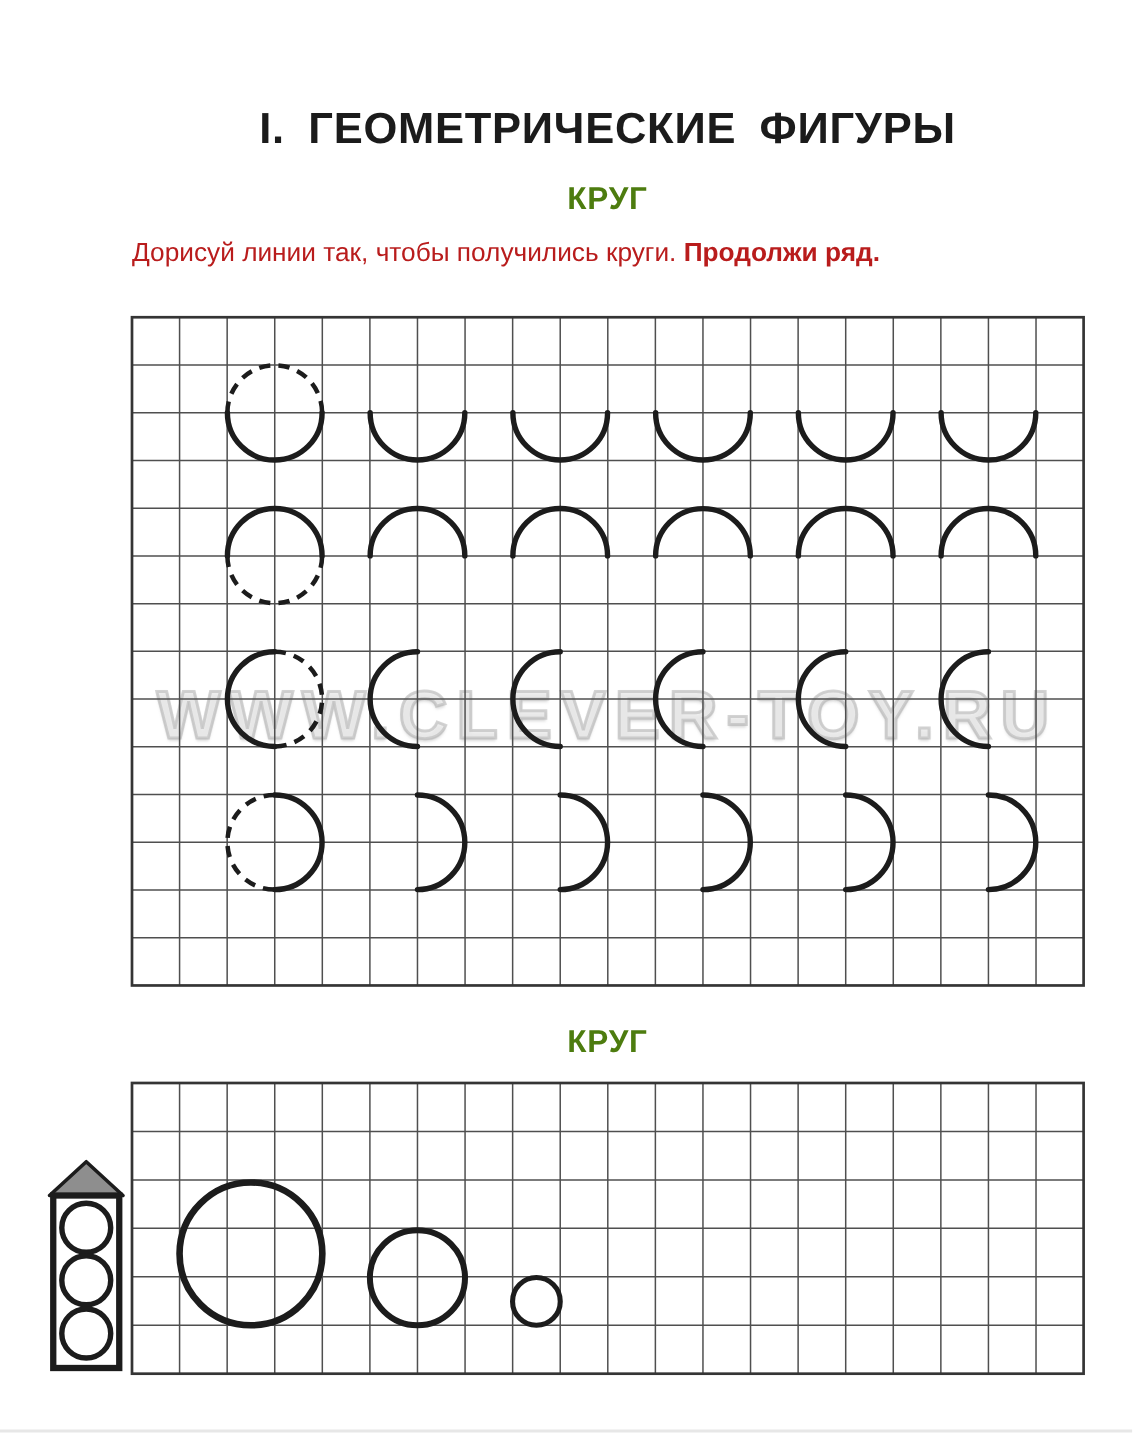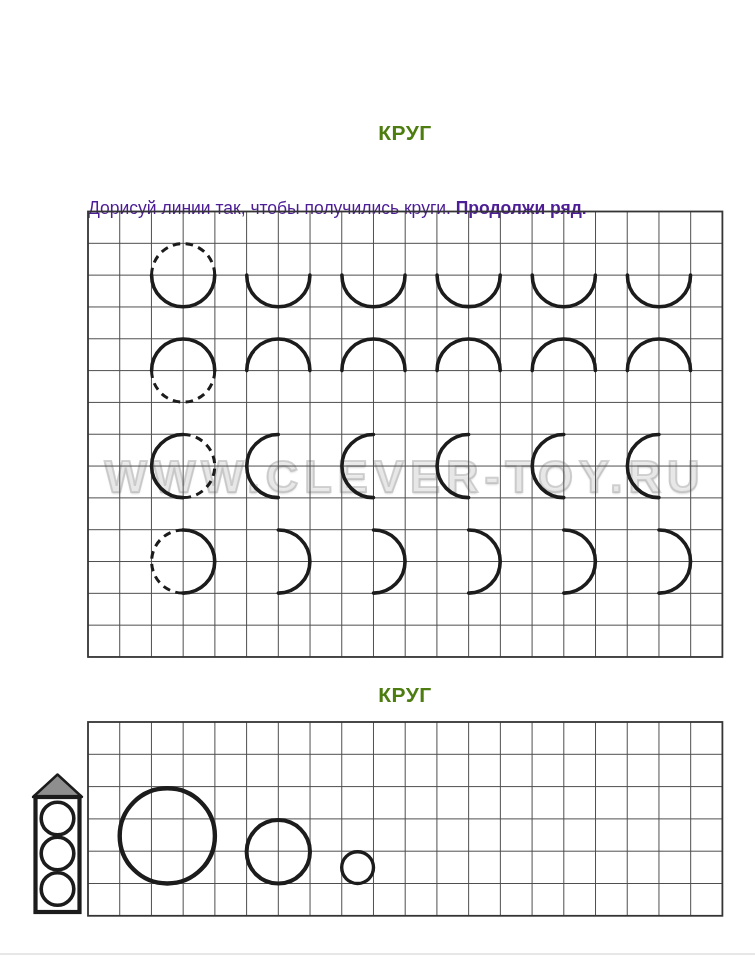--- a/index.html
+++ b/index.html
@@ -22,21 +22,21 @@
     left:88px;width:634px;
     text-align:center;
     font-size:21px;font-weight:bold;color:#4d7c0f;
     letter-spacing:0.5px;
   }
   .heading-1{top:121px;}
   .heading-2{top:683px;}
   .instruction{
     position:absolute;
     left:88px;top:158px;width:640px;
-    font-size:17.5px;color:#4c1d95;margin-top:40px;
+    font-size:17.5px;color:#b91c1c;
   }
   .instruction b{font-weight:bold;}
   .watermark{
     position:absolute;
     left:88px;top:451px;width:634px;height:52px;
     text-align:center;
     font-size:45px;line-height:52px;font-weight:bold;
     letter-spacing:6px;
     color:rgba(255,255,255,0.65);
     -webkit-text-stroke:2px rgba(178,178,178,0.55);
@@ -52,20 +52,21 @@
     left:0;bottom:5px;width:100%;height:2px;
     background:#e7e7e7;
     z-index:0;
   }
 </style>
 </head>
 <body>
 
 <div class="page">
 
+  <div class="page-title">I. ГЕОМЕТРИЧЕСКИЕ ФИГУРЫ</div>
 
   <div class="section-heading heading-1">КРУГ</div>
 
   <div class="instruction"><span>Дорисуй линии так, чтобы получились круги. </span><b>Продолжи ряд.</b></div>
 
   <div class="watermark">WWW.CLEVER-TOY.RU</div>
 
   <div class="section-heading heading-2">КРУГ</div>
 
   <svg class="drawing" id="drawing" width="755" height="960" viewBox="0 0 755 960">

